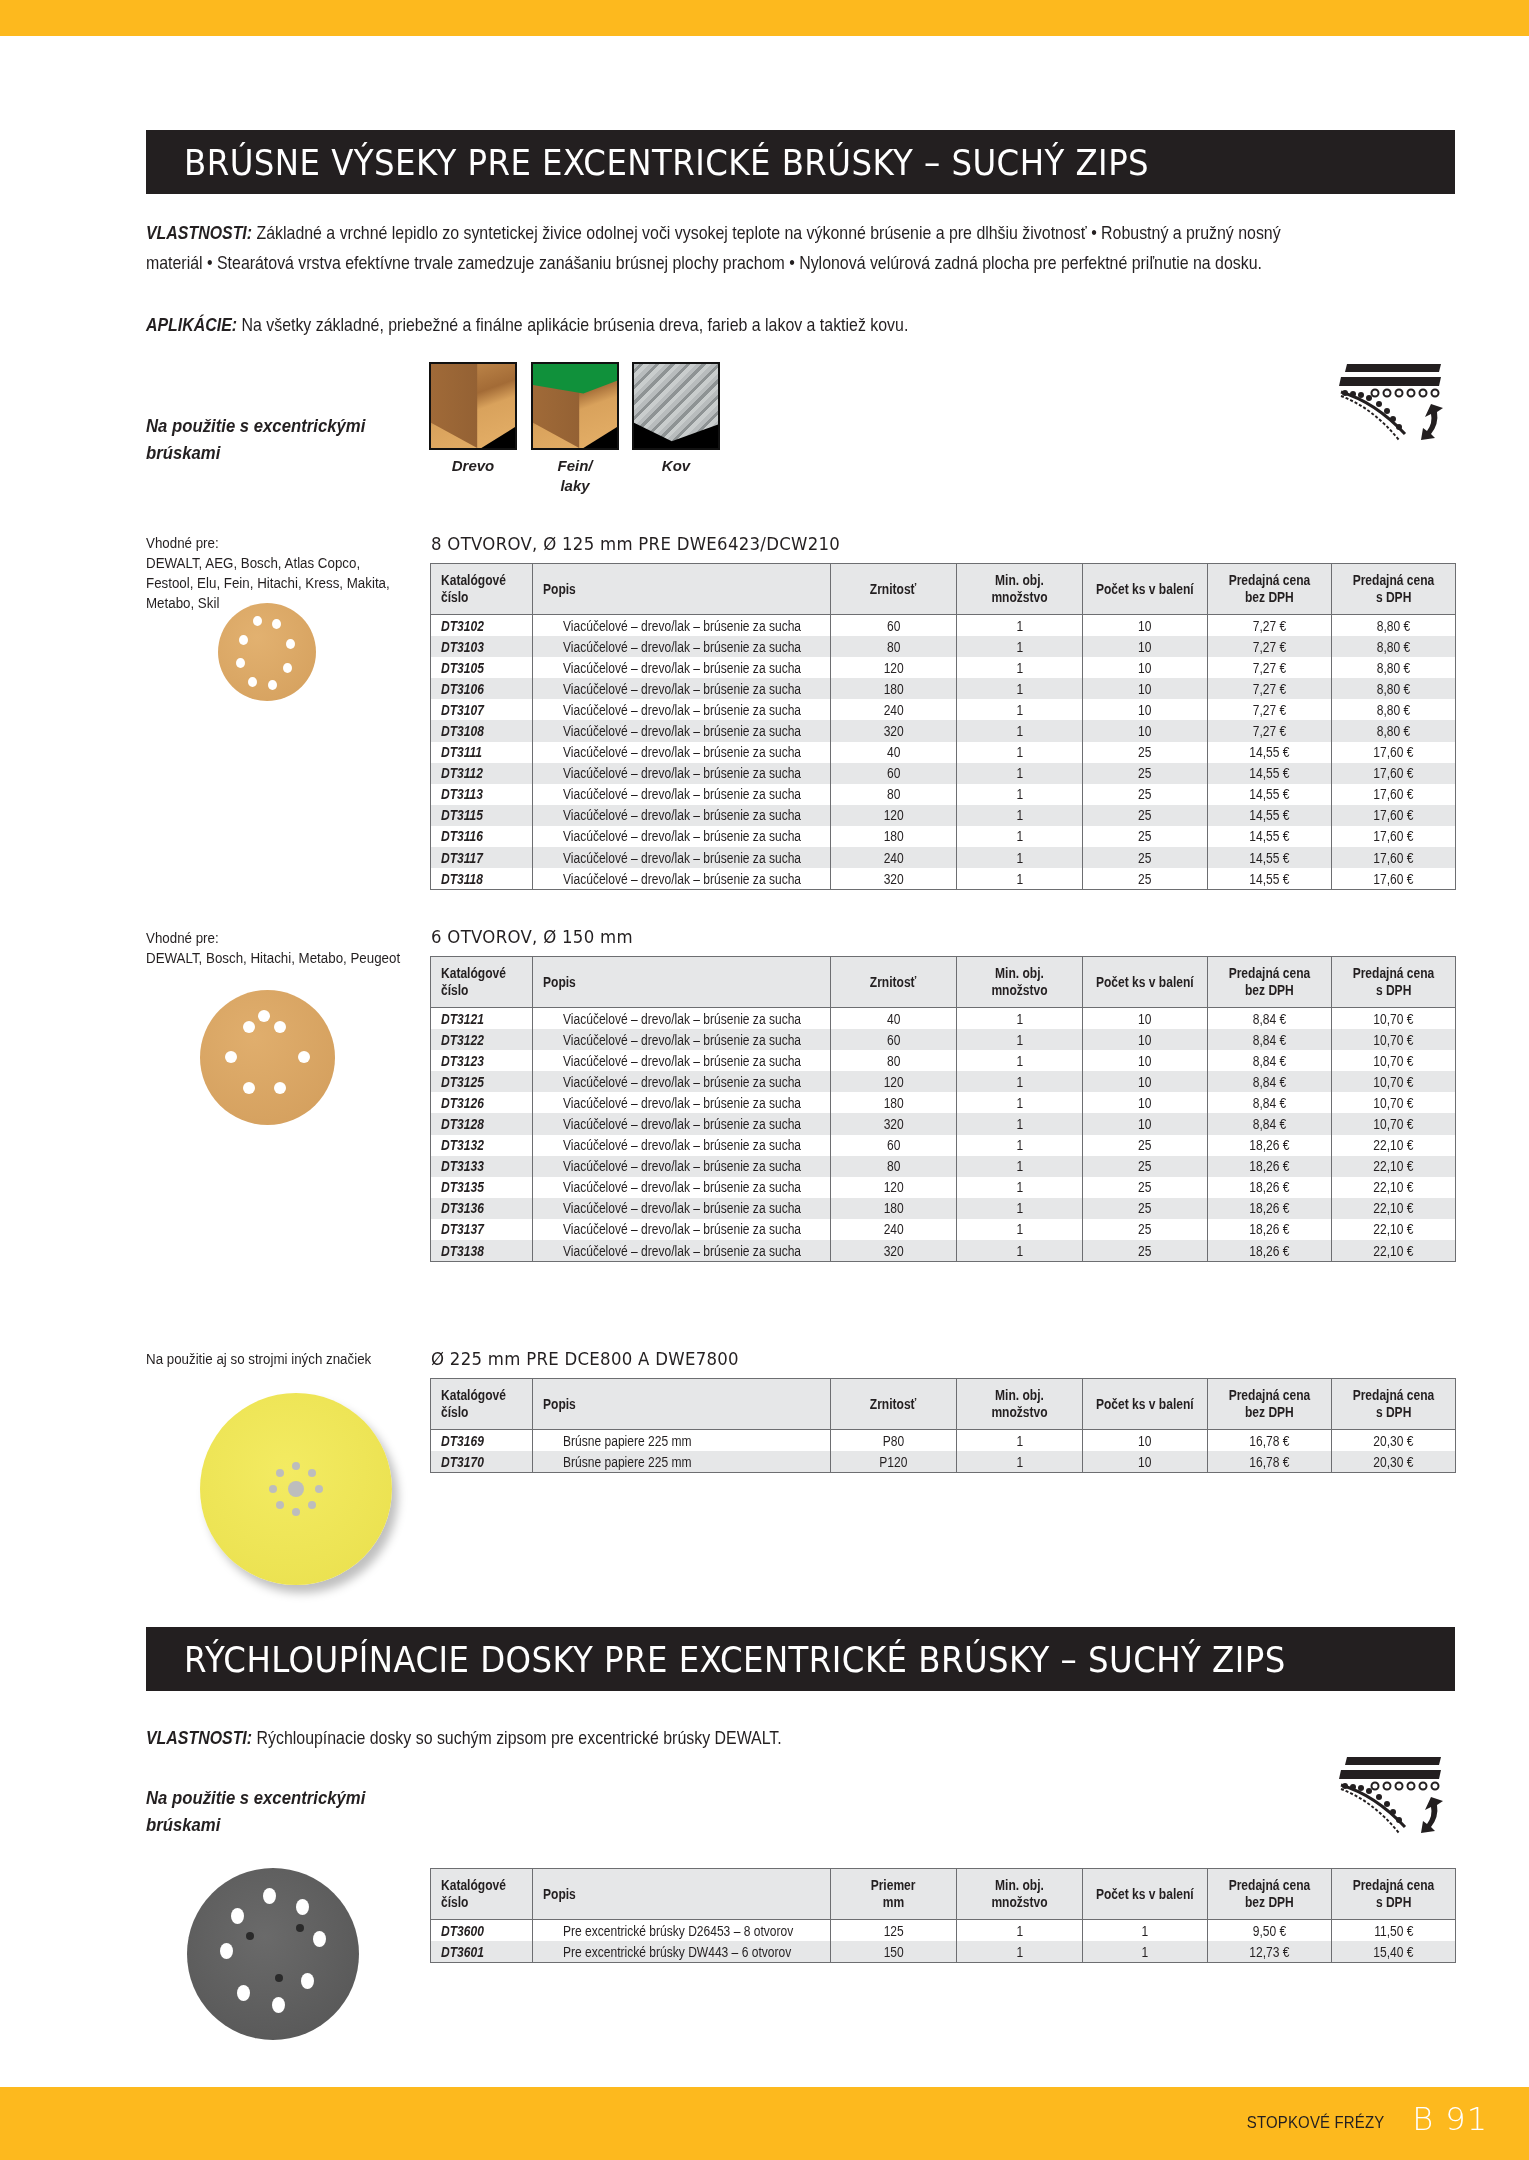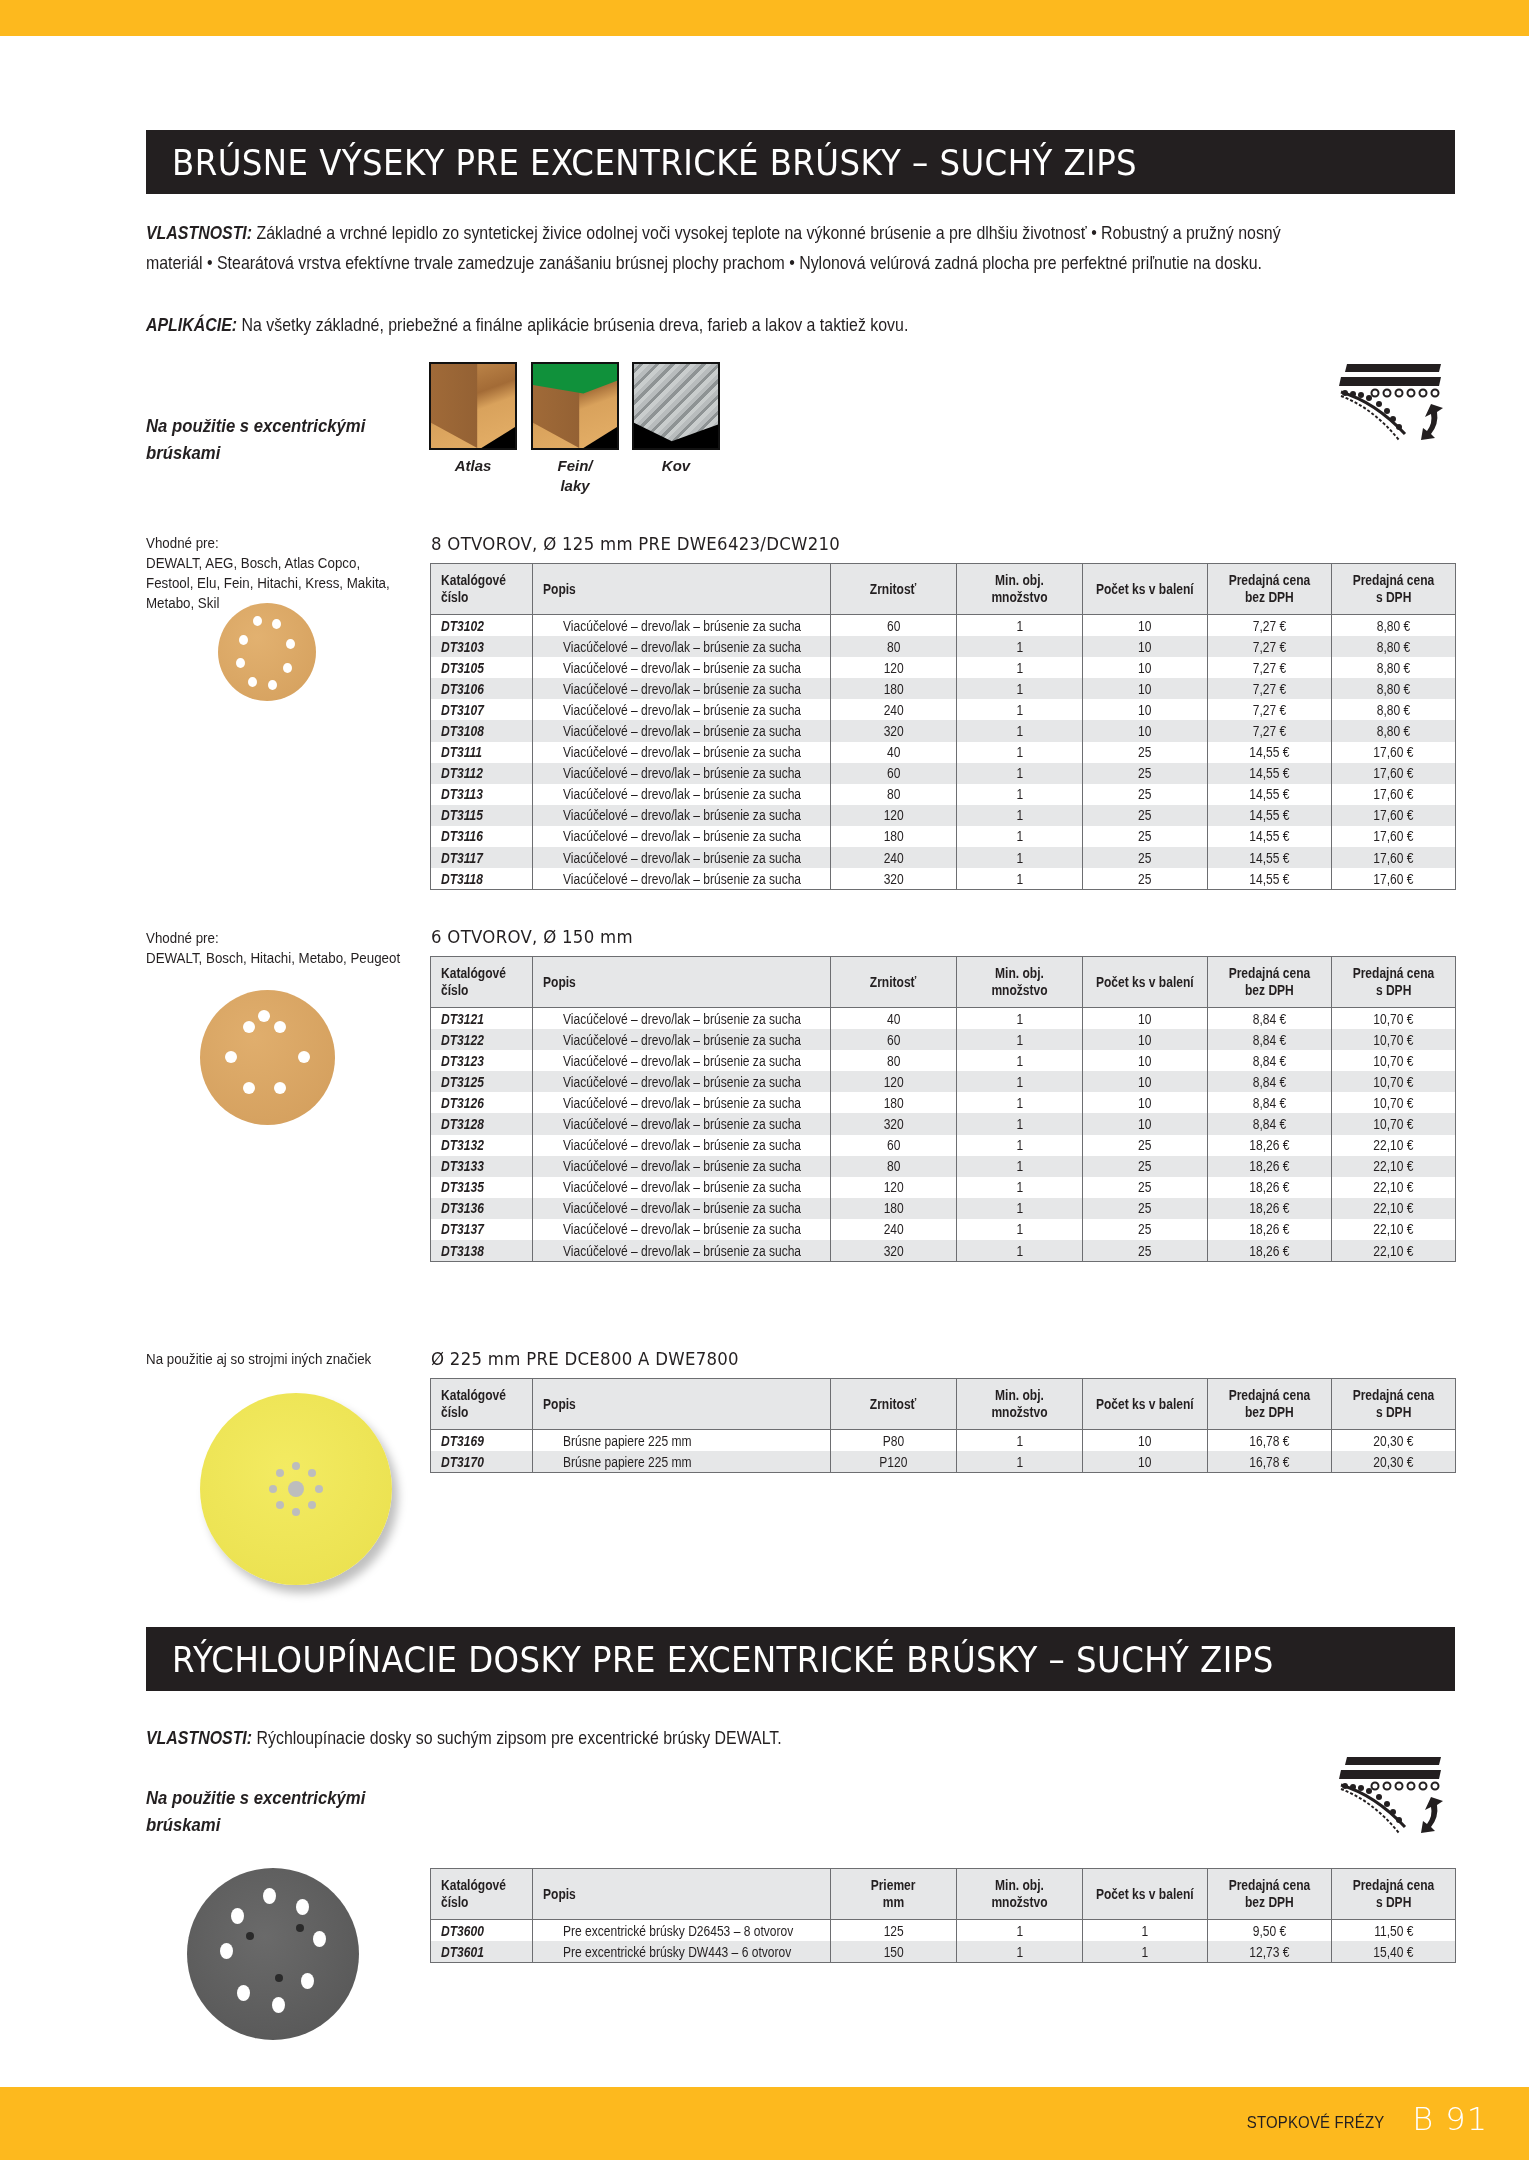--- a/index.html
+++ b/index.html
@@ -8,21 +8,21 @@
     background: #ffffff; color: #231f20;
     font-family: "Liberation Sans", "DejaVu Sans", sans-serif;
   }
   .top-bar { position: absolute; left: 0; top: 0; width: 1529px; height: 36px; background: #fdb91e; }
   .bottom-bar { position: absolute; left: 0; top: 2087px; width: 1529px; height: 73px; background: #fdb91e; }
   .footer-section { position: absolute; right: 145px; top: 2113px; font-size: 17px; color: #231f20; letter-spacing: 0.2px; transform: scaleX(0.88); transform-origin: right center; }
   .footer-page { position: absolute; right: 41px; top: 2100px; font-size: 32px; color: #ffffff; font-family: "DejaVu Sans", sans-serif; font-weight: 300; letter-spacing: 1px; }
 
   .section-banner {
     position: absolute; left: 146px; width: 1309px; height: 64px; background: #231f20;
-    color: #ffffff; box-sizing: border-box; padding-left: 26px;
+    color: #ffffff; box-sizing: border-box; padding-left: 38px;
     display: flex; align-items: center;
   }
   .section-banner span { font-family: "DejaVu Sans", sans-serif; font-size: 36px; letter-spacing: 0.5px; transform: scaleX(0.9); transform-origin: left center; white-space: nowrap; }
 
   .para { position: absolute; left: 146px; width: 1320px; font-size: 18.5px; line-height: 30px; transform: scaleX(0.86); transform-origin: left top; }
   .para b { font-style: italic; font-weight: bold; }
   .usage-note { position: absolute; left: 146px; font-size: 19px; font-weight: bold; font-style: italic; line-height: 27px; transform: scaleX(0.88); transform-origin: left top; }
 
   .material { position: absolute; width: 88px; text-align: center; }
   .material .swatch { width: 84px; height: 84px; border: 2px solid #111; background: #000; position: relative; overflow: hidden; }
@@ -77,21 +77,21 @@
 <div class="usage-note" style="top:412px;">
   <div>Na použitie s excentrickými</div>
   <div>brúskami</div>
 </div>
 
 <div class="material" style="left:429px; top:362px;">
   <div class="swatch sw-wood">
       <div class="face1"></div>
       <div class="face2"></div>
     </div>
-  <div class="label">Atlas</div>
+  <div class="label">Drevo</div>
 </div>
 <div class="material" style="left:531px; top:362px;">
   <div class="swatch sw-wood sw-paint">
       <div class="face1"></div>
       <div class="face2"></div>
       <div class="top"></div>
     </div>
   <div class="label">
     <div>Fein/</div>
     <div>laky</div>

